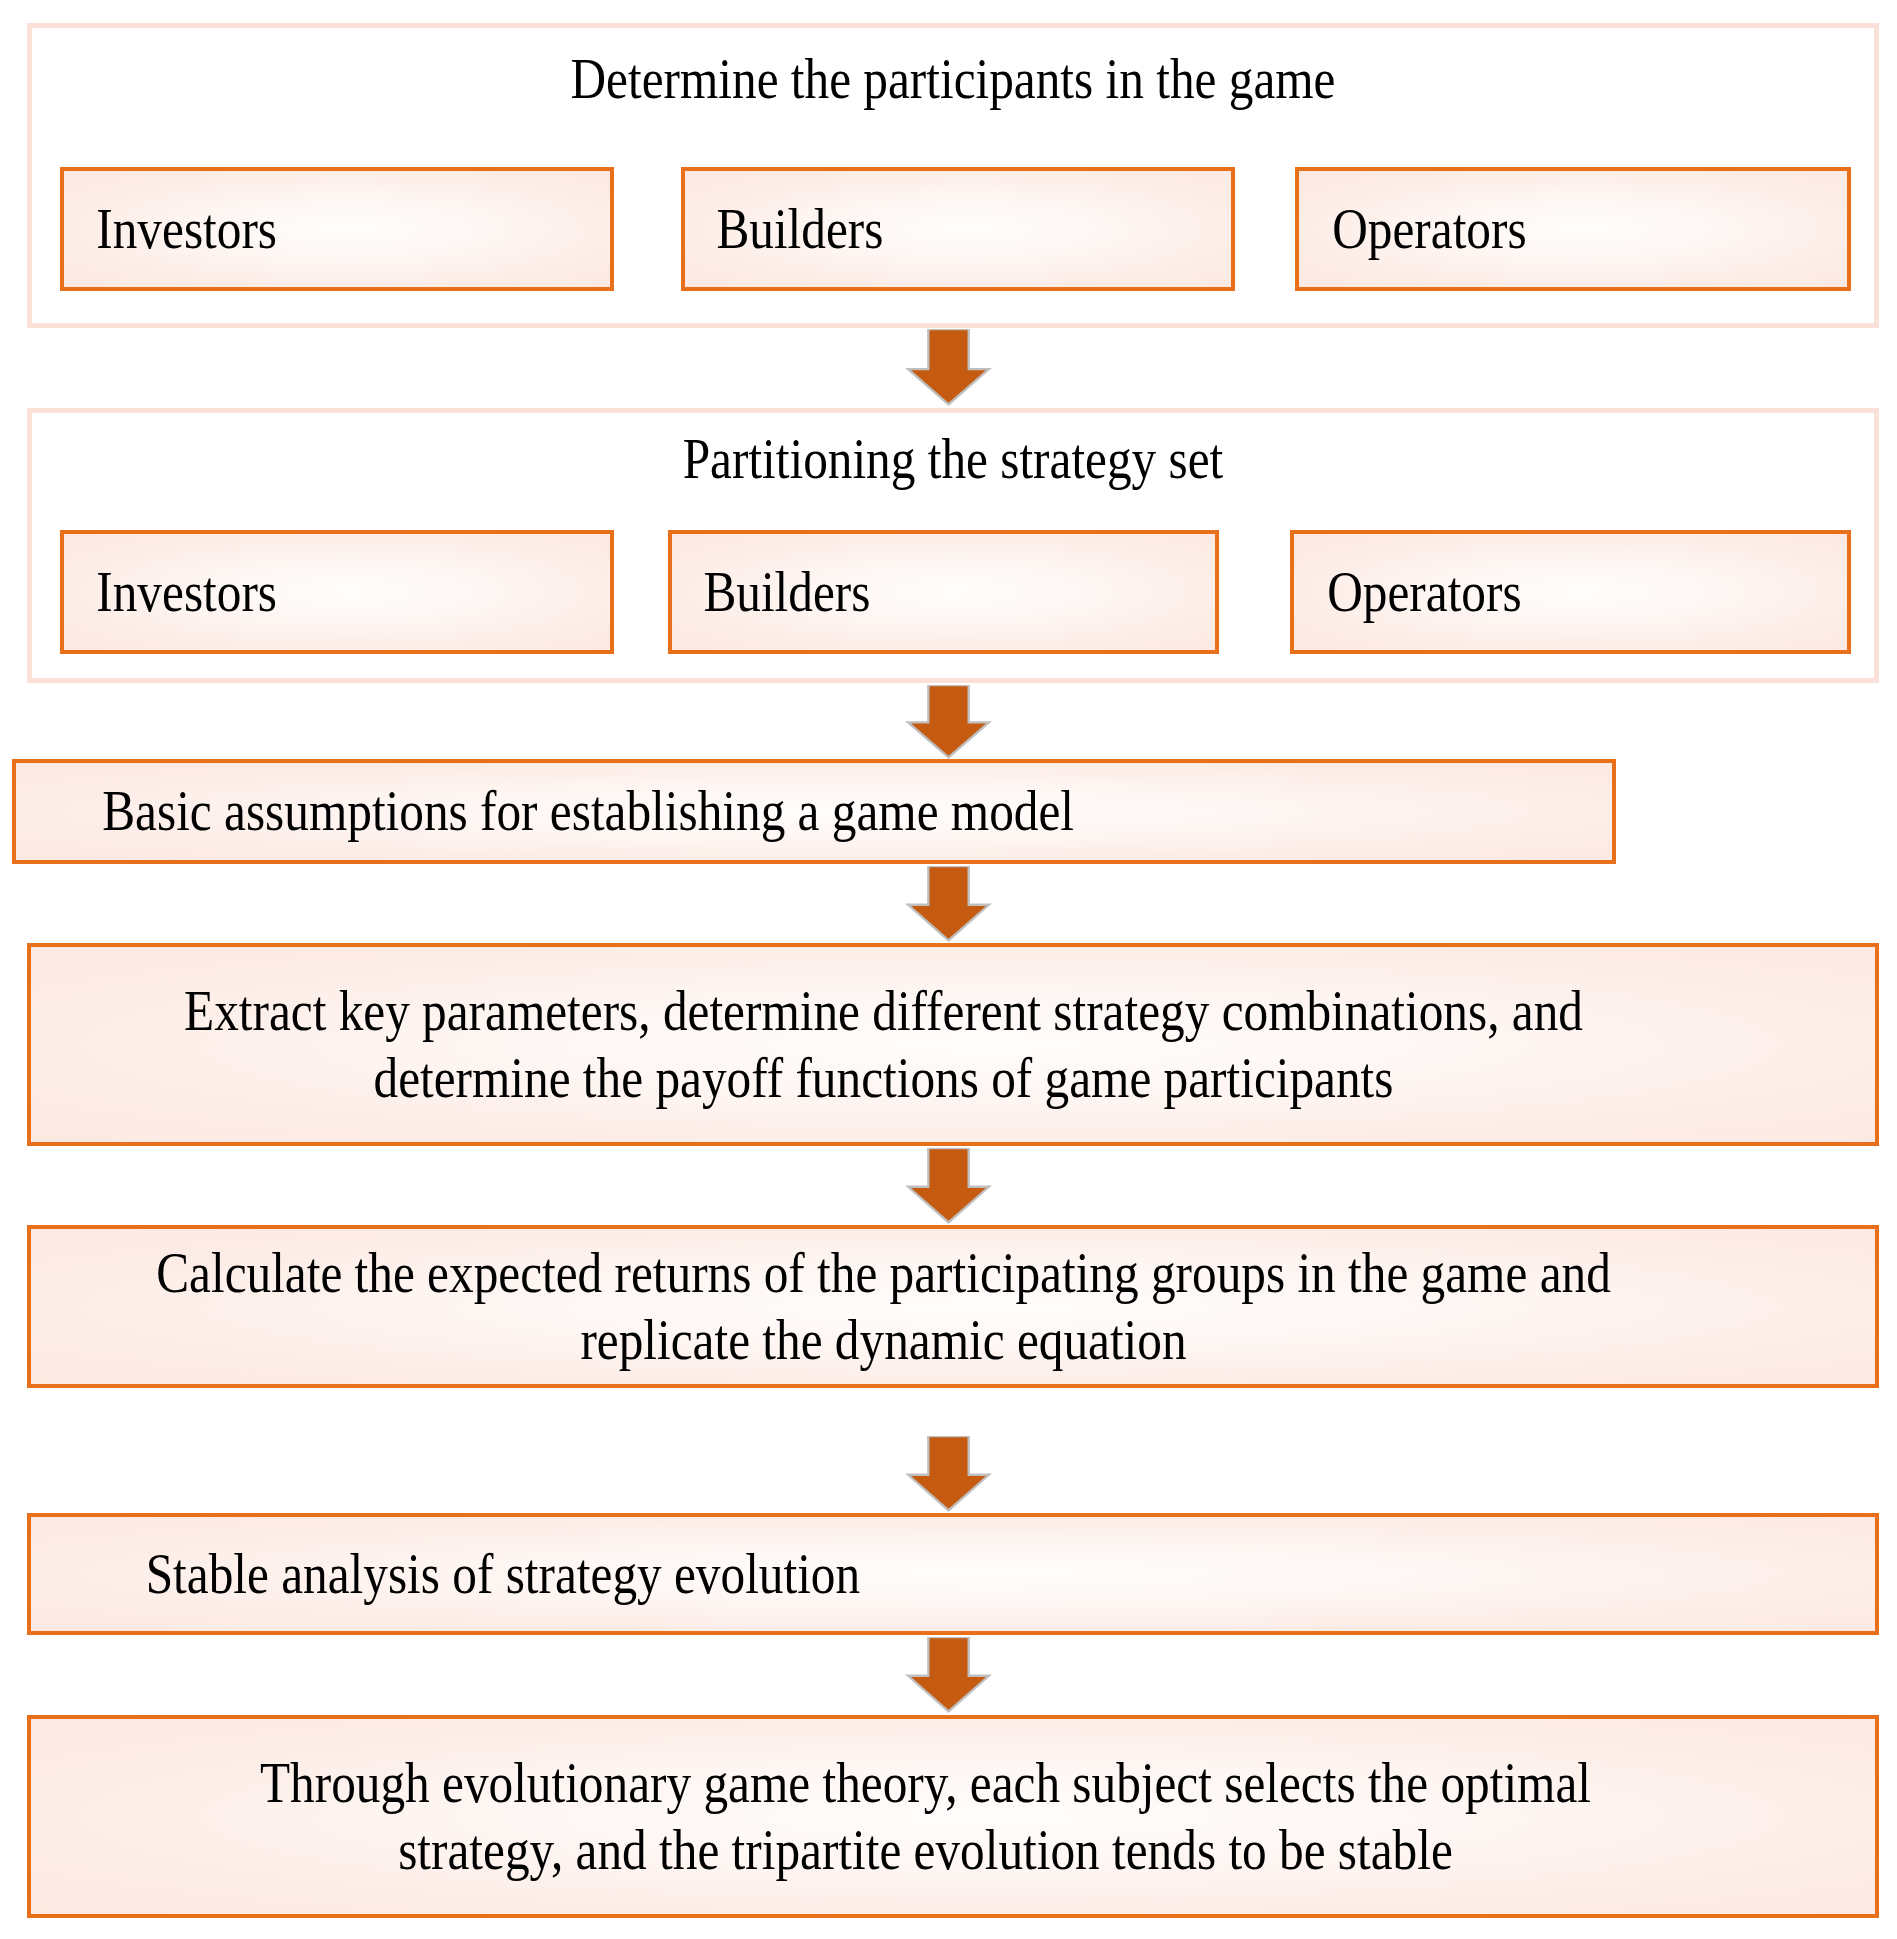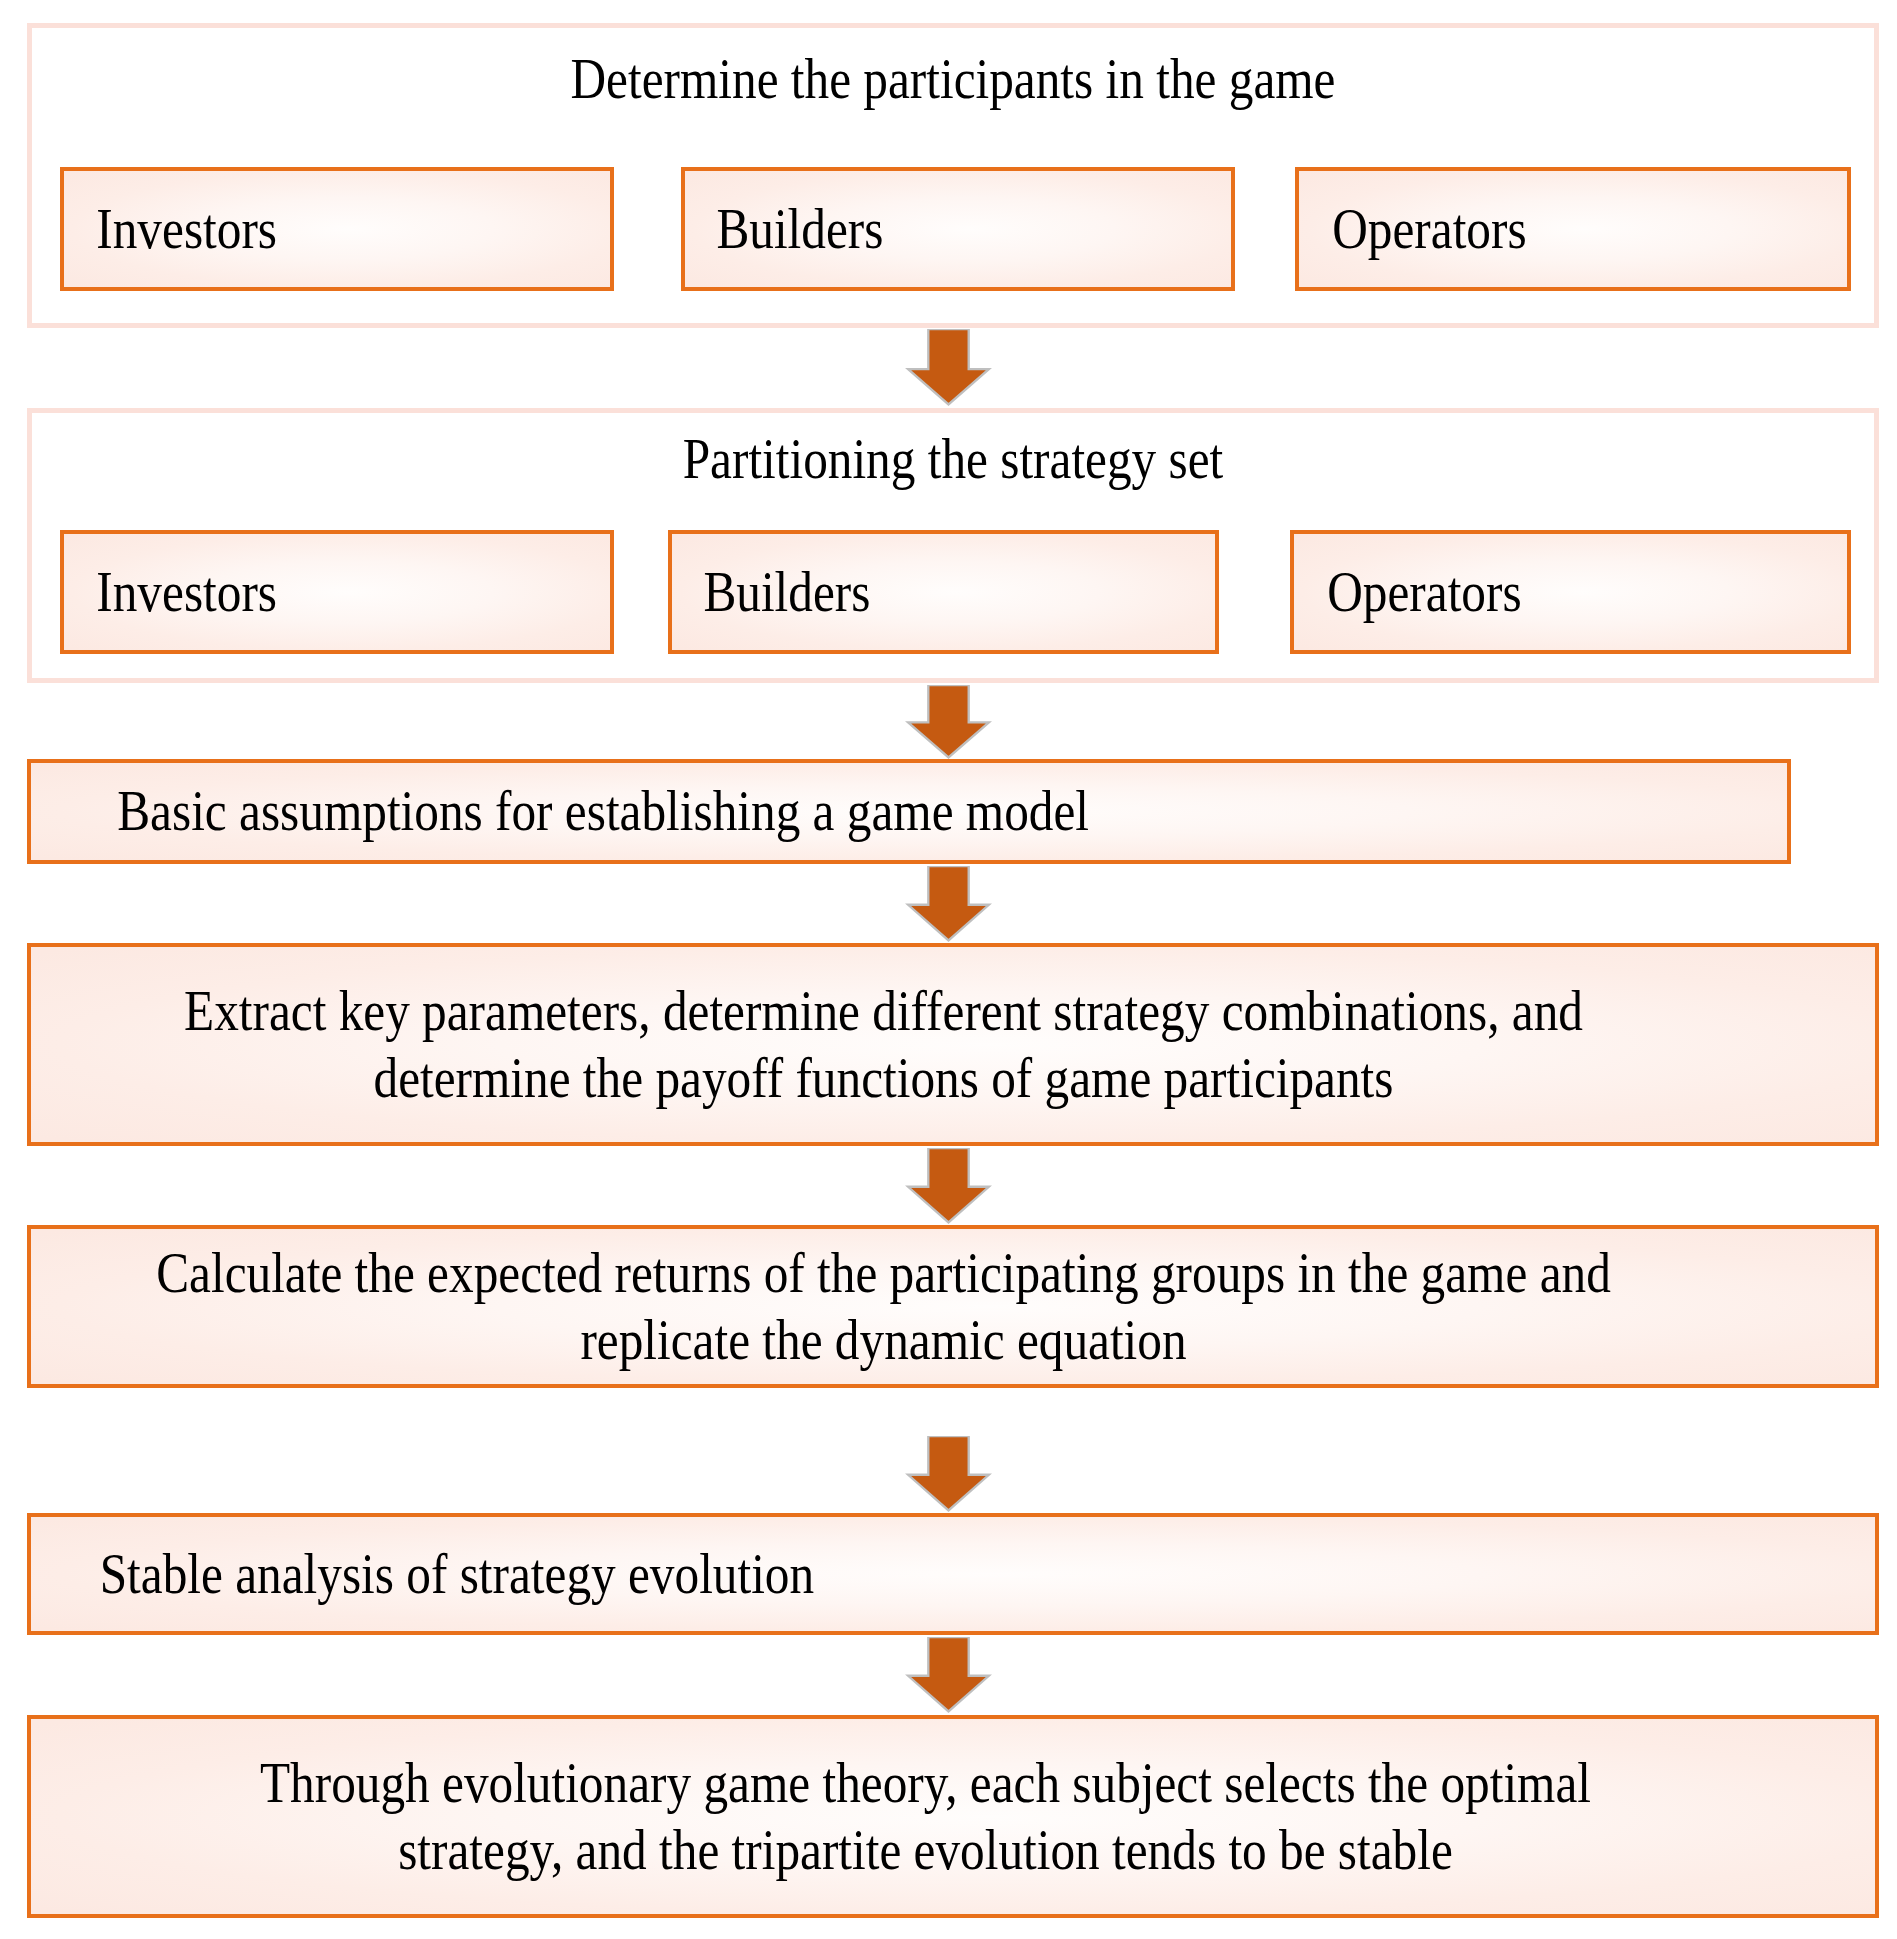--- a/index.html
+++ b/index.html
@@ -119,21 +119,21 @@
   <div class="node small" style="left:1290px; top:530px; width:561px; height:124px;">
     <span class="node-label">Operators</span>
   </div>
 
   <div class="arrow" style="left:905px; top:685px; height:74px;">
     <svg viewBox="0 0 112 95" preserveAspectRatio="none" aria-hidden="true">
       <polygon points="30,0 82,0 82,48 108,48 56,93 4,48 30,48" fill="#C55A11" stroke="#BFBFBF" stroke-width="3"></polygon>
     </svg>
   </div>
 
-  <div class="node wide" style="left:27px; top:759px; width:1764px; height:105px;">
+  <div class="node wide" style="left:12px; top:759px; width:1604px; height:105px;">
     <span class="node-label">Basic assumptions for establishing a game model</span>
   </div>
 
   <div class="arrow" style="left:905px; top:866px; height:76px;">
     <svg viewBox="0 0 112 98" preserveAspectRatio="none" aria-hidden="true">
       <polygon points="30,0 82,0 82,50 108,50 56,96 4,50 30,50" fill="#C55A11" stroke="#BFBFBF" stroke-width="3"></polygon>
     </svg>
   </div>
 
   <div class="node wide" style="left:27px; top:943px; width:1852px; height:203px;">
@@ -149,21 +149,21 @@
   <div class="node wide" style="left:27px; top:1225px; width:1852px; height:163px;">
     <span class="node-label">Calculate the expected returns of the participating groups in the game and replicate the dynamic equation</span>
   </div>
 
   <div class="arrow" style="left:905px; top:1436px; height:76px;">
     <svg viewBox="0 0 112 98" preserveAspectRatio="none" aria-hidden="true">
       <polygon points="30,0 82,0 82,50 108,50 56,96 4,50 30,50" fill="#C55A11" stroke="#BFBFBF" stroke-width="3"></polygon>
     </svg>
   </div>
 
-  <div class="node wide" style="left:27px; top:1513px; width:1852px; height:122px;">
+  <div class="node wide" style="left:27px; top:1513px; width:1852px; height:122px;padding-left:46px;">
     <span class="node-label">Stable analysis of strategy evolution</span>
   </div>
 
   <div class="arrow" style="left:905px; top:1637px; height:76px;">
     <svg viewBox="0 0 112 98" preserveAspectRatio="none" aria-hidden="true">
       <polygon points="30,0 82,0 82,50 108,50 56,96 4,50 30,50" fill="#C55A11" stroke="#BFBFBF" stroke-width="3"></polygon>
     </svg>
   </div>
 
   <div class="node wide" style="left:27px; top:1715px; width:1852px; height:203px;padding-left:42px;">

